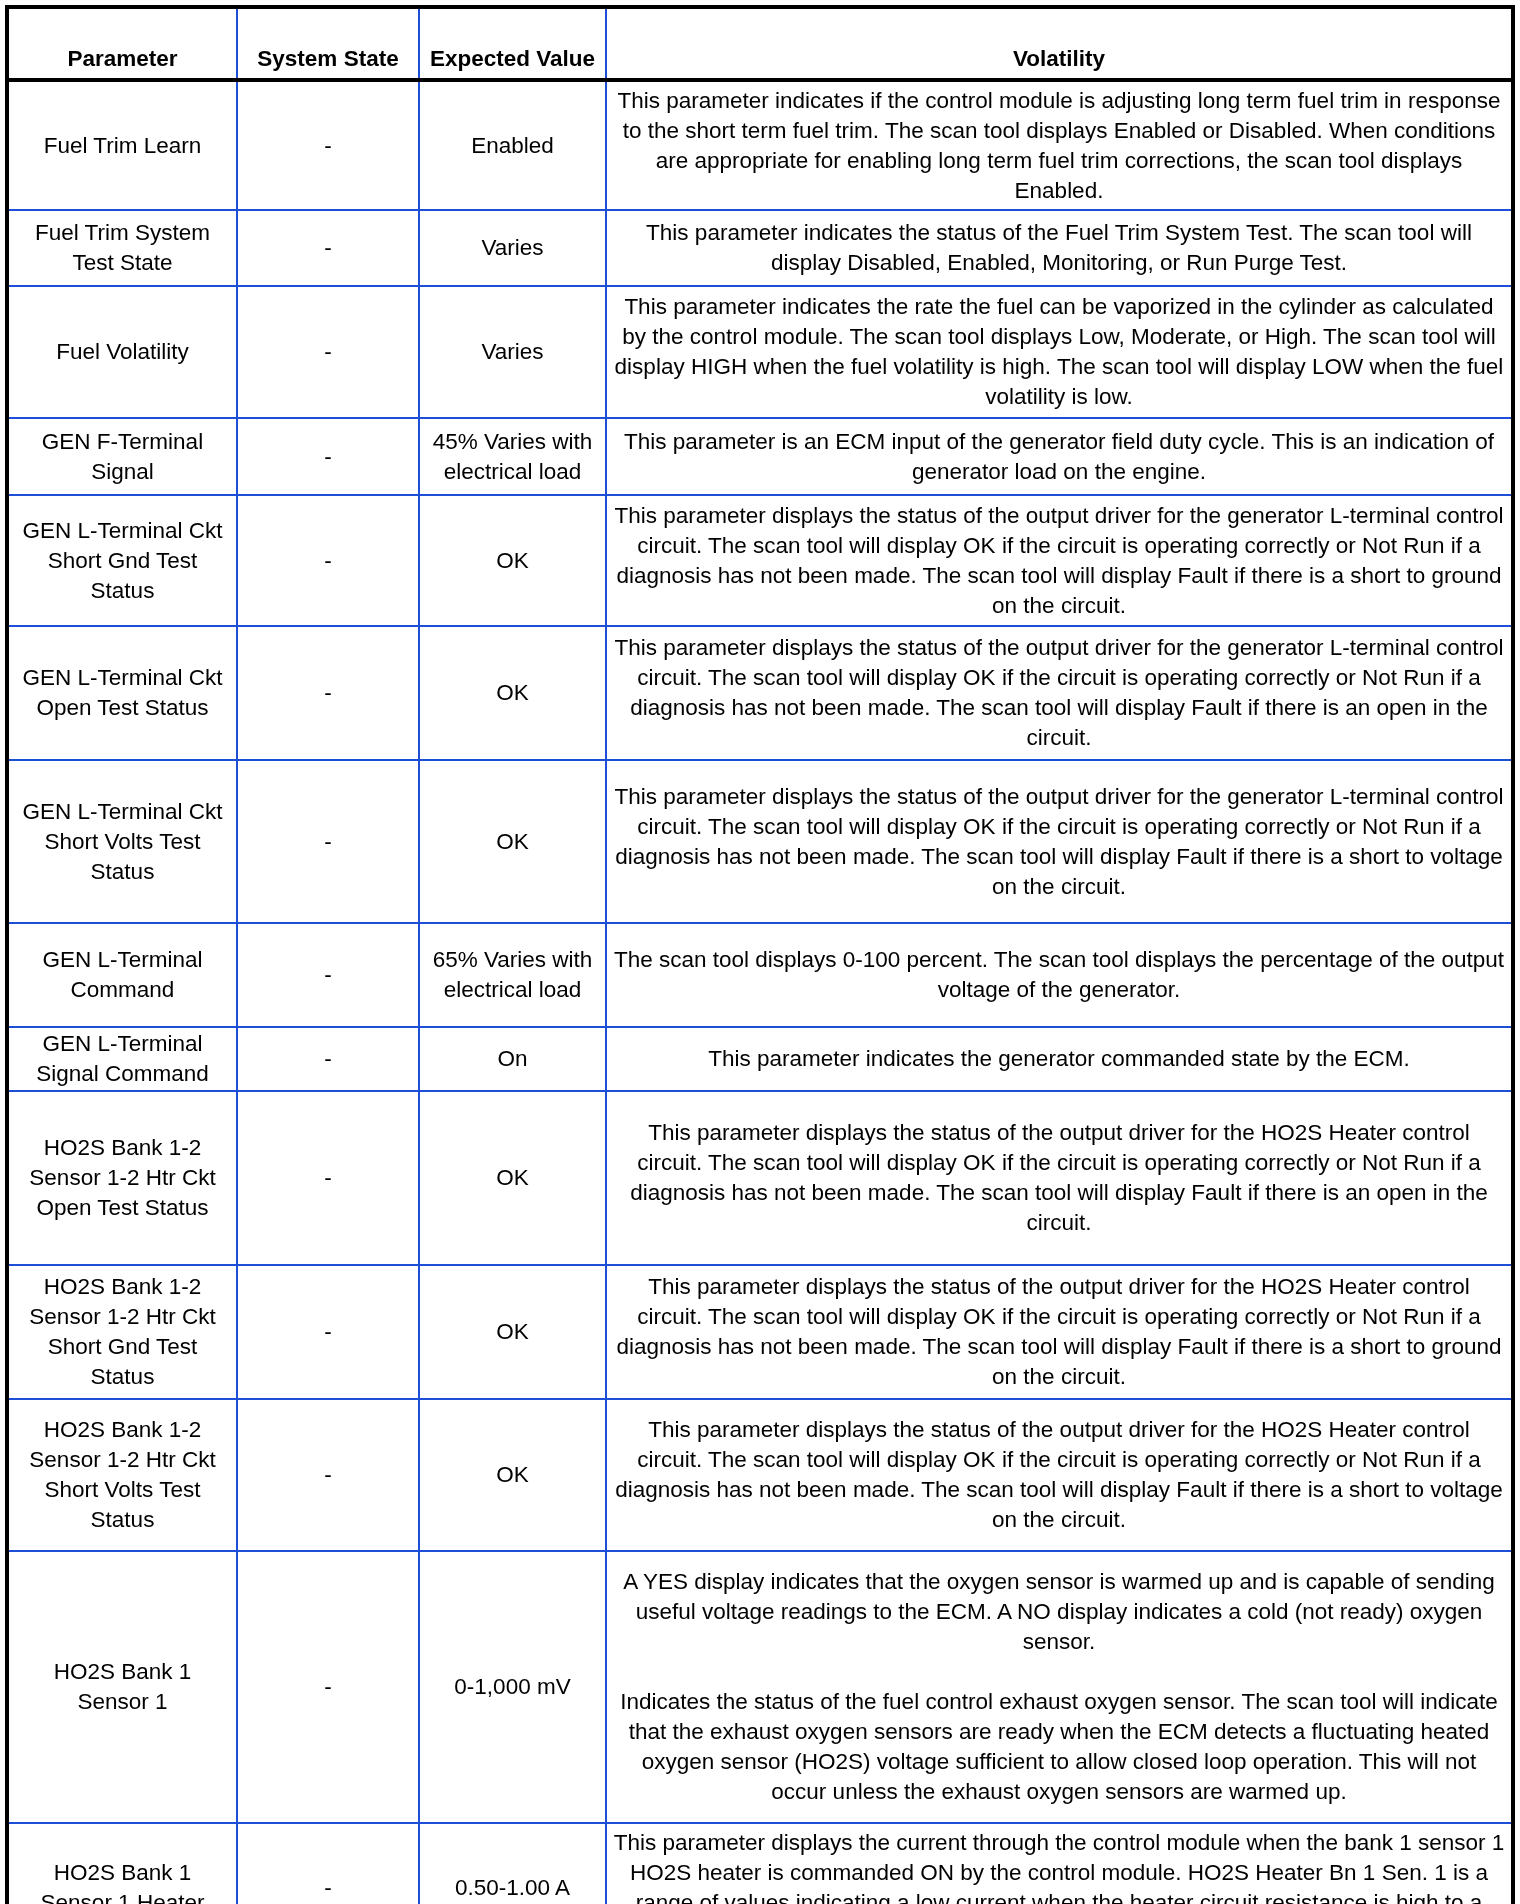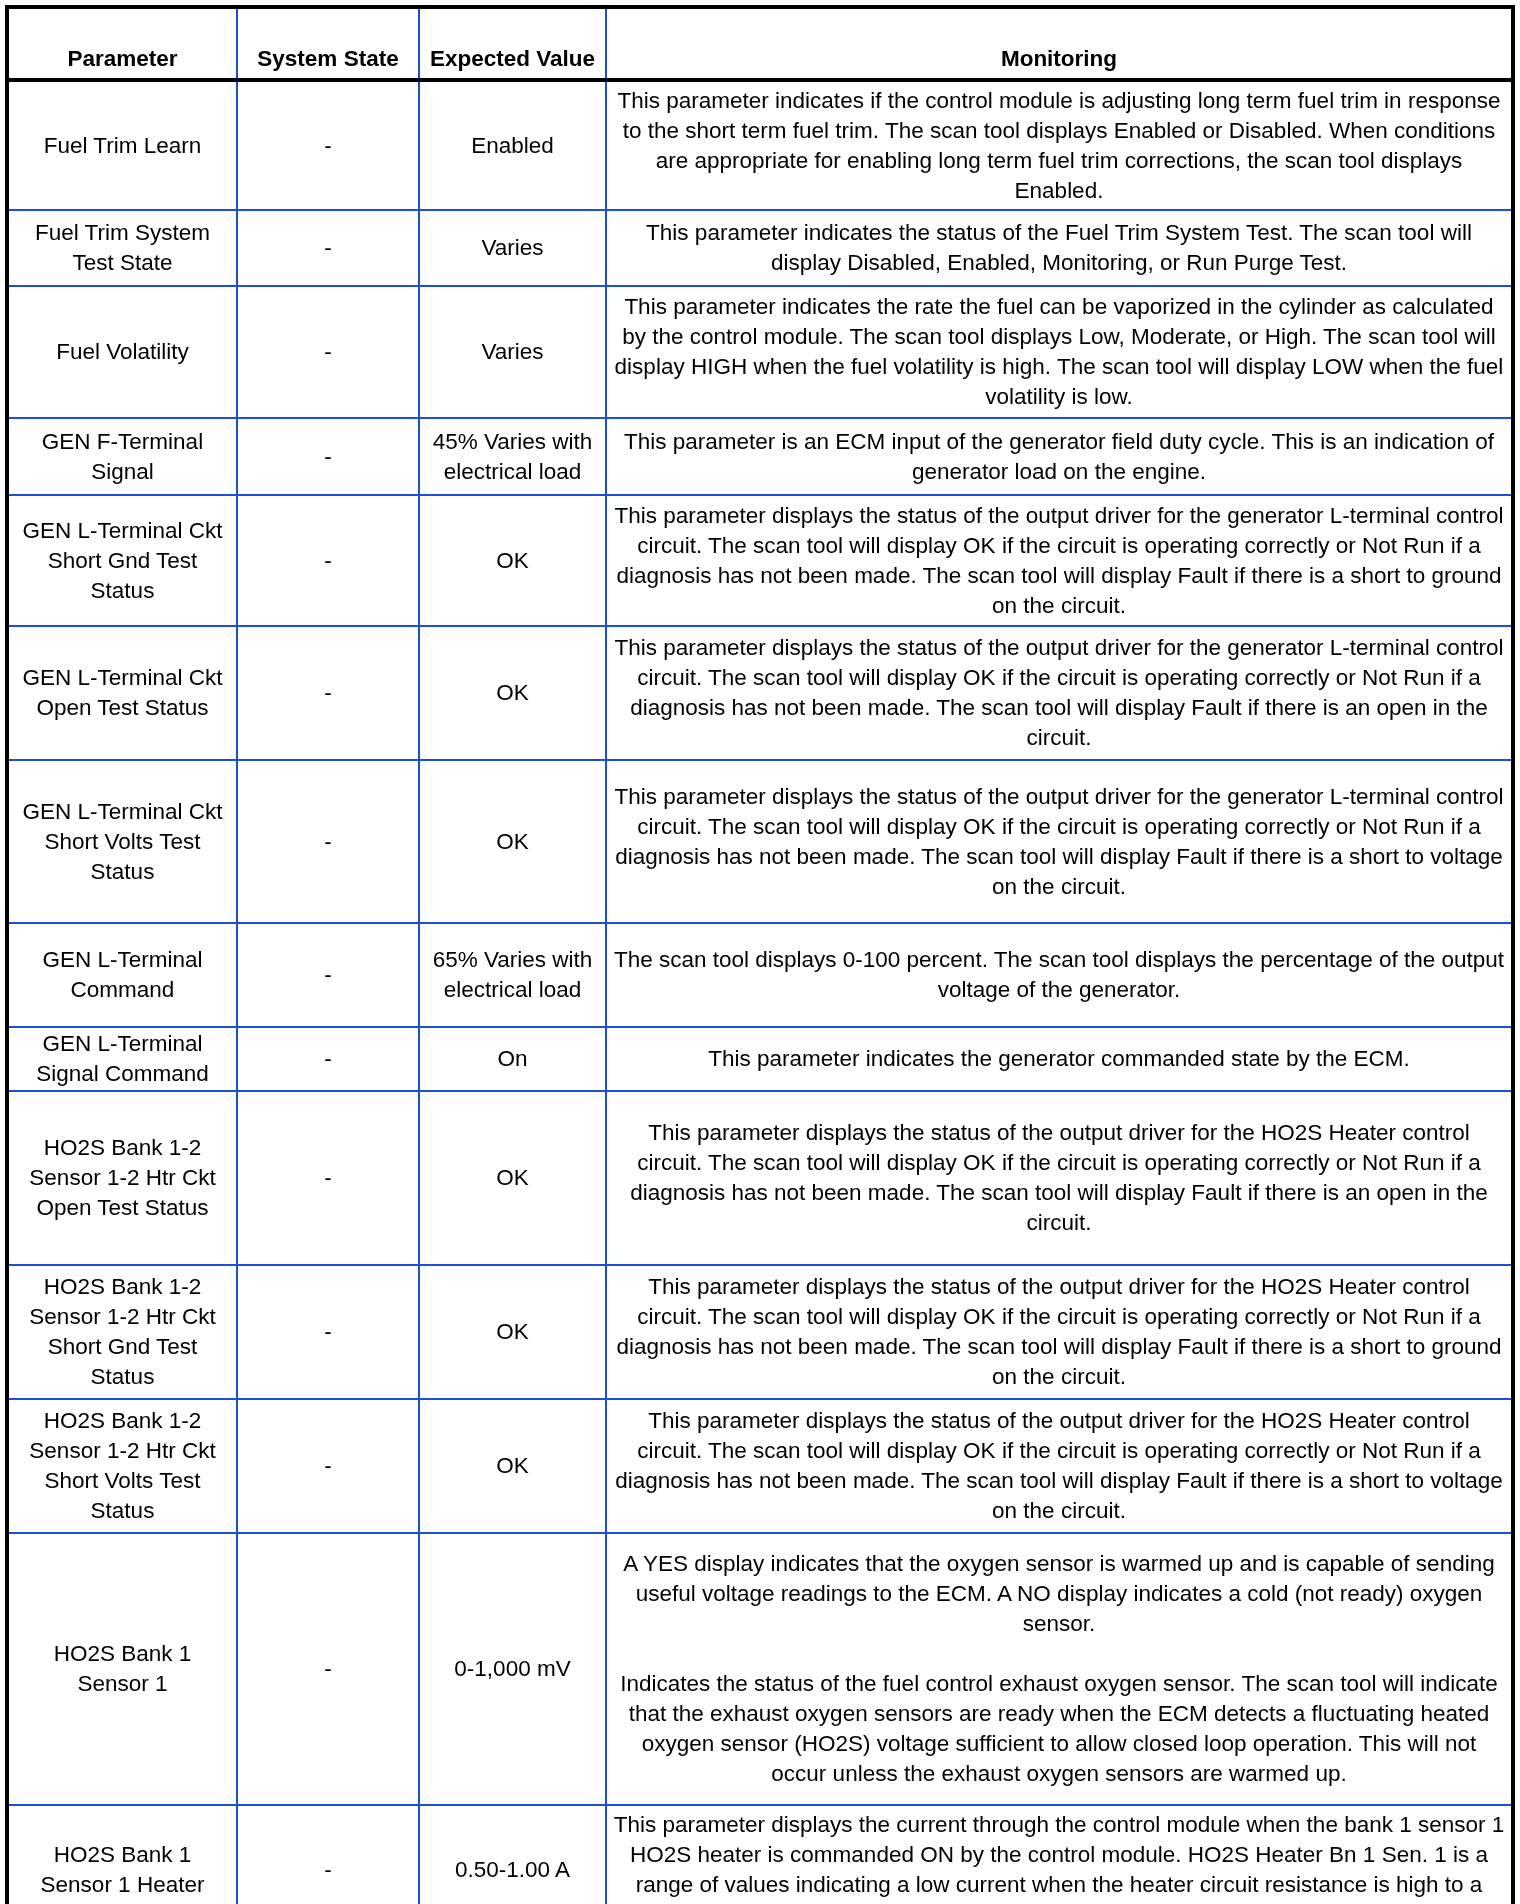--- a/index.html
+++ b/index.html
@@ -45,21 +45,21 @@
     <col class="c-param">
       <col class="c-state">
       <col class="c-value">
       <col class="c-desc">
   </colgroup>
   <thead>
     <tr style="height:73px">
       <th>Parameter</th>
       <th>System State</th>
       <th>Expected Value</th>
-      <th>Monitoring</th>
+      <th>Volatility</th>
     </tr>
   </thead>
   <tbody id="table-body">
       <tr style="height: 130px;">
         <td class="param">Fuel Trim Learn</td>
         <td class="state">-</td>
         <td class="value">Enabled</td>
         <td class="desc">
           <p>This parameter indicates if the control module is adjusting long term fuel trim in response to the short term fuel trim. The scan tool displays Enabled or Disabled. When conditions are appropriate for enabling long term fuel trim corrections, the scan tool displays Enabled.</p>
         </td>
@@ -137,21 +137,21 @@
         </td>
       </tr>
       <tr style="height: 134px;">
         <td class="param">HO2S Bank 1-2 Sensor 1-2 Htr Ckt Short Gnd Test Status</td>
         <td class="state">-</td>
         <td class="value">OK</td>
         <td class="desc">
           <p>This parameter displays the status of the output driver for the HO2S Heater control circuit. The scan tool will display OK if the circuit is operating correctly or Not Run if a diagnosis has not been made. The scan tool will display Fault if there is a short to ground on the circuit.</p>
         </td>
       </tr>
-      <tr style="height: 134px; margin-left: 40px;">
+      <tr style="height: 152px; margin-left: 40px;">
         <td class="param">HO2S Bank 1-2 Sensor 1-2 Htr Ckt Short Volts Test Status</td>
         <td class="state">-</td>
         <td class="value">OK</td>
         <td class="desc">
           <p>This parameter displays the status of the output driver for the HO2S Heater control circuit. The scan tool will display OK if the circuit is operating correctly or Not Run if a diagnosis has not been made. The scan tool will display Fault if there is a short to voltage on the circuit.</p>
         </td>
       </tr>
       <tr style="height: 272px;">
         <td class="param">HO2S Bank 1 Sensor 1</td>
         <td class="state">-</td>

